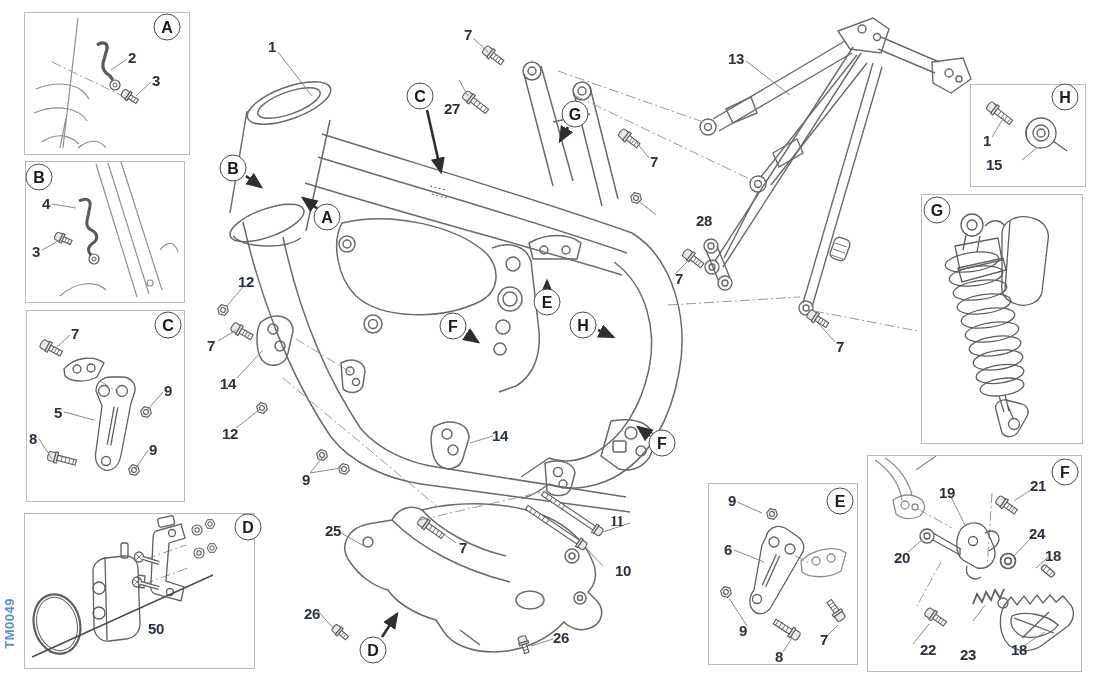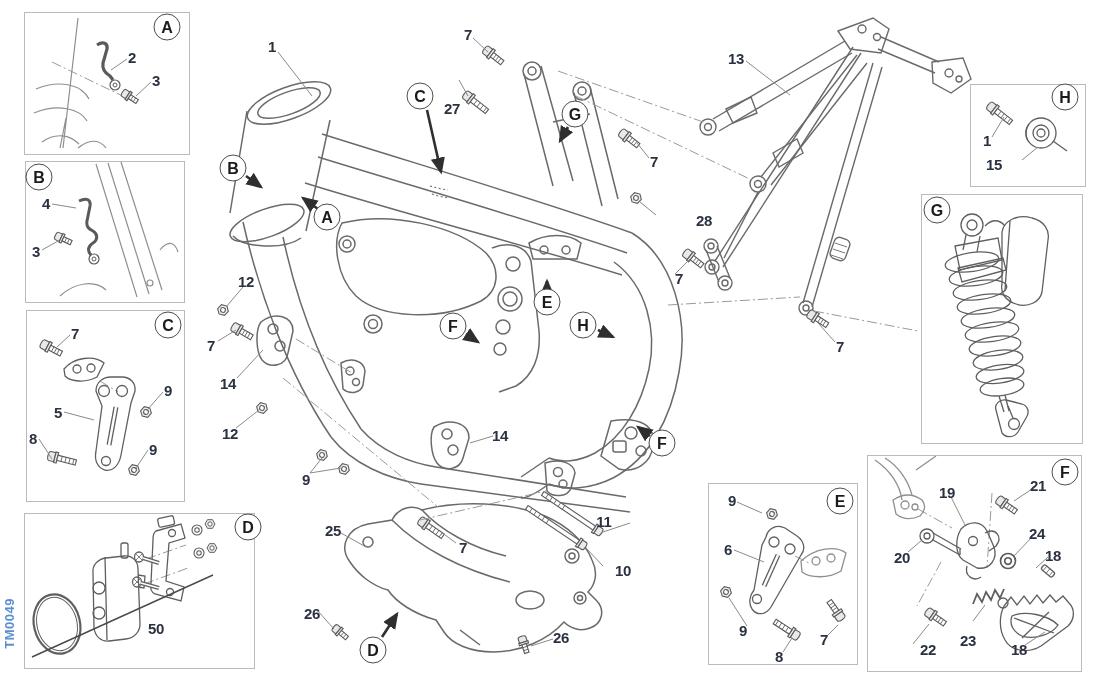--- a/index.html
+++ b/index.html
@@ -396,21 +396,21 @@
     <span class="num" style="left: 679px; top: 278px;">7</span>
     <span class="num" style="left: 840px; top: 346px;">7</span>
     <span class="num" style="left: 246px; top: 281px;">12</span>
     <span class="num" style="left: 211px; top: 345px;">7</span>
     <span class="num" style="left: 228px; top: 383px;">14</span>
     <span class="num" style="left: 230px; top: 433px;">12</span>
     <span class="num" style="left: 306px; top: 479px;">9</span>
     <span class="num" style="left: 500px; top: 435px;">14</span>
     <span class="num" style="left: 333px; top: 530px;">25</span>
     <span class="num" style="left: 463px; top: 547px;">7</span>
-    <span class="num" style="left: 604px; top: 521px;">11</span>
+    <span class="num" style="left: 617px; top: 521px; font-family: Liberation Serif, serif;">11</span>
     <span class="num" style="left: 608px; top: 570px; margin-left: 15px;">10</span>
     <span class="num" style="left: 312px; top: 613px;">26</span>
     <span class="num" style="left: 561px; top: 637px;">26</span>
     <div class="ltr" style="left: 327px; top: 217px;">A</div>
     <div class="ltr" style="left: 233px; top: 168px;">B</div>
     <div class="ltr" style="left: 420px; top: 96px;">C</div>
     <div class="ltr" style="left: 373px; top: 650px;">D</div>
     <div class="ltr" style="left: 547px; top: 302px;">E</div>
     <div class="ltr" style="left: 453px; top: 326px;">F</div>
     <div class="ltr" style="left: 662px; top: 443px;">F</div>
@@ -441,21 +441,21 @@
     <span class="num" style="left: 743px; top: 630px;">9</span>
     <span class="num" style="left: 779px; top: 656px;">8</span>
     <span class="num" style="left: 824px; top: 639px;">7</span>
     <div class="dbox" style="left: 867px; top: 455px; width: 213px; height: 215px; border-color: rgb(187, 187, 187);"></div>
     <div class="ltr" style="left: 1065px; top: 472px;">F</div>
     <span class="num" style="left: 947px; top: 492px;">19</span>
     <span class="num" style="left: 1038px; top: 485px;">21</span>
     <span class="num" style="left: 902px; top: 557px;">20</span>
     <span class="num" style="left: 1037px; top: 533px;">24</span>
     <span class="num" style="left: 1053px; top: 555px;">18</span>
-    <span class="num" style="left: 968px; top: 640px;">23</span>
+    <span class="num" style="left: 968px; top: 654px;">23</span>
     <span class="num" style="left: 928px; top: 649px;">22</span>
     <span class="num" style="left: 1019px; top: 649px;">18</span>
     <div class="dbox" style="left: 921px; top: 194px; width: 160px; height: 248px; border-color: rgb(187, 187, 187);"></div>
     <div class="ltr" style="left: 937px; top: 210px;">G</div>
     <div class="dbox" style="left: 970px; top: 84px; width: 114px; height: 101px; border-color: rgb(187, 187, 187);"></div>
     <div class="ltr" style="left: 1065px; top: 97px;">H</div>
     <span class="num" style="left: 987px; top: 140px;">1</span>
     <span class="num" style="left: 994px; top: 164px;">15</span>
   </div>
 

